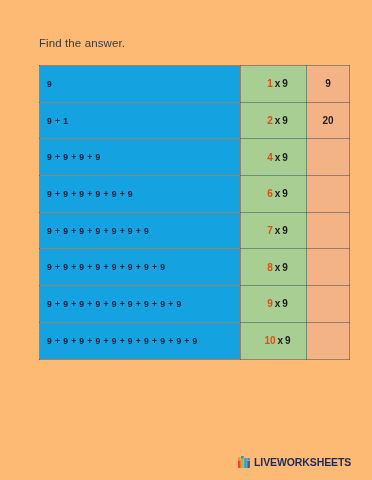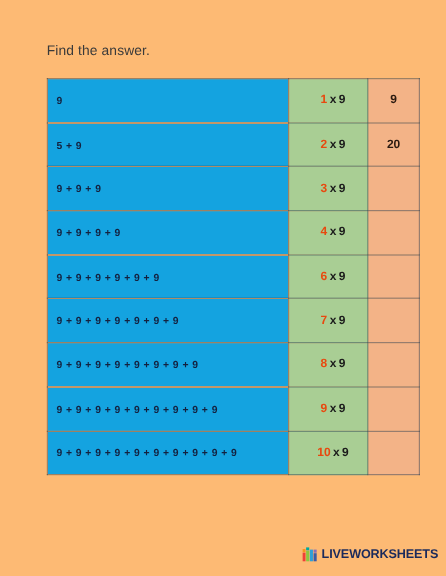--- a/index.html
+++ b/index.html
@@ -89,21 +89,21 @@
     width: 42px;
     background: #f3b387;
     text-align: center;
     font-size: 10px;
     font-weight: bold;
     color: #2b1a10;
   }
 
   .footer-logo {
     position: absolute;
-    left: 252px;
+    left: 238px;
     top: 456px;
     display: flex;
     align-items: center;
     gap: 3px;
     text-align: right;
   }
 
   .logo-mark {
     display: block;
     width: 13px;
@@ -126,28 +126,23 @@
   <div class="title">Find the answer.</div>
 
   <table class="worksheet-table">
     <tbody>
         <tr>
           <td class="col-expr">9</td>
           <td class="col-mult"><span class="factor">1</span><span class="opsign">x</span><span>9</span></td>
           <td class="col-answer">9</td>
         </tr>
         <tr>
-          <td class="col-expr">5 + 9</td>
+          <td class="col-expr">9 + 1</td>
           <td class="col-mult"><span class="factor">2</span><span class="opsign">x</span><span>9</span></td>
           <td class="col-answer">20</td>
-        </tr>
-        <tr>
-          <td class="col-expr">9 + 9 + 9</td>
-          <td class="col-mult"><span class="factor">3</span><span class="opsign">x</span><span>9</span></td>
-          <td class="col-answer"></td>
         </tr>
         <tr>
           <td class="col-expr">9 + 9 + 9 + 9</td>
           <td class="col-mult"><span class="factor">4</span><span class="opsign">x</span><span>9</span></td>
           <td class="col-answer"></td>
         </tr>
         <tr>
           <td class="col-expr">9 + 9 + 9 + 9 + 9 + 9</td>
           <td class="col-mult"><span class="factor">6</span><span class="opsign">x</span><span>9</span></td>
           <td class="col-answer"></td>

